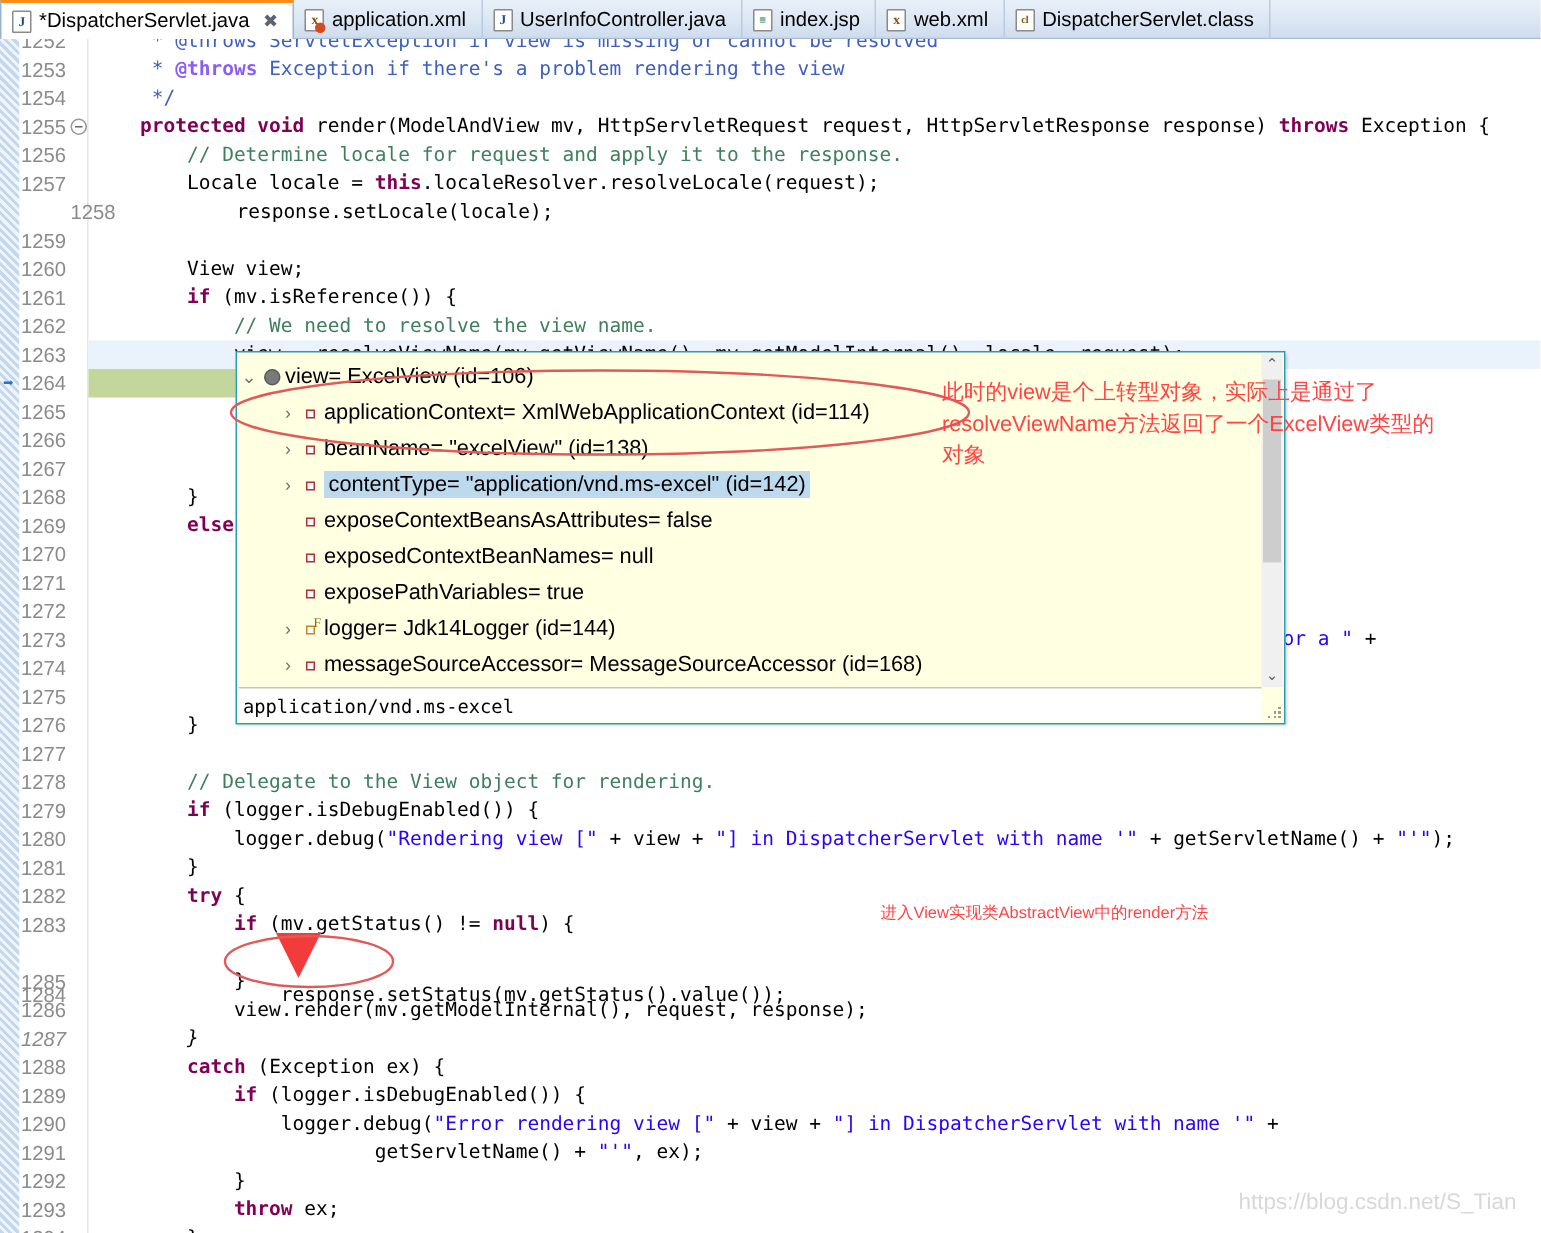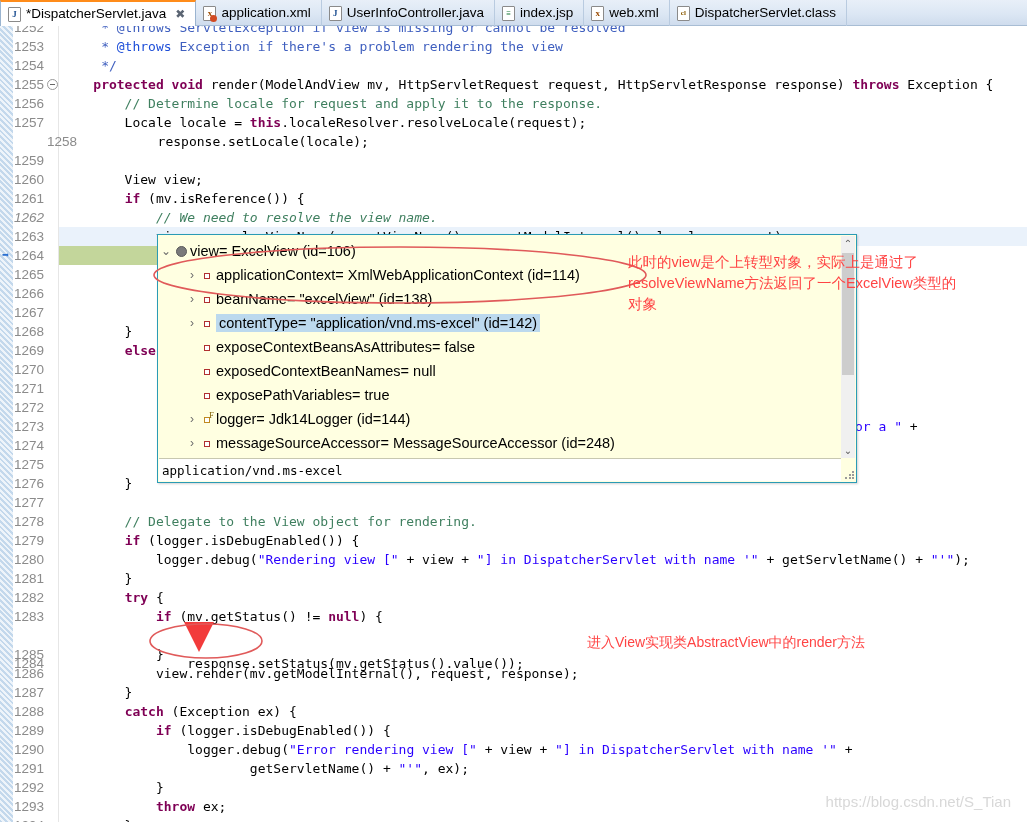--- a/index.html
+++ b/index.html
@@ -123,21 +123,21 @@
     position: absolute; left: 2px; top: 4px;
     color: #2a6fd0; font-size: 12px; line-height: 11px;
   }
   .row-hl-blue { position: absolute; left: 59px; width: 968px; height: 19px; background: #eaf2fb; }
   .row-hl-green { position: absolute; left: 59px; width: 160px; height: 19px; background: #c3d69b; }
 
   
   .kw  { color: #7f0055; font-weight: bold; }
   .cmt { color: #3f7f5f; }
   .jd  { color: #3f5fbf; }
-  .jdt { color: #1d4ed8; font-weight: normal; }
+  .jdt { color: #8b5cf6; font-weight: bold; }
   .str { color: #2a00ff; }
 
   
   #inspect-popup {
     position: absolute; left: 157px; top: 234px;
     width: 700px; height: 249px;
     background: #ffffe1;
     border: 1px solid #2a9bb5;
     box-shadow: 1px 1px 2px rgba(0,0,0,.18);
     z-index: 30;
@@ -301,21 +301,21 @@
       <div class="cl" style="top: -8px;"><span class="ln">1252</span><span class="src"><span class="jd">     * @throws ServletException if view is missing or cannot be resolved</span></span></div>
       <div class="cl" style="top: 11px;"><span class="ln">1253</span><span class="src"><span class="jd">     * </span><span class="jdt">@throws</span><span class="jd"> Exception if there's a problem rendering the view</span></span></div>
       <div class="cl" style="top: 30px;"><span class="ln">1254</span><span class="src"><span class="jd">     */</span></span></div>
       <div class="cl" style="top: 49px;"><span class="ln">1255</span><span class="fold"></span><span class="src"><span>    </span><span class="kw">protected void</span><span> render(ModelAndView mv, HttpServletRequest request, HttpServletResponse response) </span><span class="kw">throws</span><span> Exception {</span></span></div>
       <div class="cl" style="top: 68px;"><span class="ln">1256</span><span class="src"><span class="cmt">        // Determine locale for request and apply it to the response.</span></span></div>
       <div class="cl" style="top: 87px; padding-left: 44px;"><span class="ln">1257</span><span class="src"><span>        Locale locale = </span><span class="kw">this</span><span>.localeResolver.resolveLocale(request);</span></span></div>
       <div class="cl" style="top: 106px; margin-left: 33px;"><span class="ln">1258</span><span class="src"><span>        response.setLocale(locale);</span></span></div>
       <div class="cl" style="top: 125px;"><span class="ln">1259</span><span class="src"></span></div>
       <div class="cl" style="top: 144px;"><span class="ln">1260</span><span class="src"><span>        View view;</span></span></div>
       <div class="cl" style="top: 163px;"><span class="ln">1261</span><span class="src"><span>        </span><span class="kw">if</span><span> (mv.isReference()) {</span></span></div>
-      <div class="cl" style="top: 182px; font-style: italic;"><span class="ln">1262</span><span class="src"><span class="cmt">            // We need to resolve the view name.</span></span></div>
+      <div class="cl" style="top: 182px;"><span class="ln">1262</span><span class="src"><span class="cmt">            // We need to resolve the view name.</span></span></div>
       <div class="row-hl-blue" style="top: 201px;"></div>
       <div class="cl" style="top: 201px;"><span class="ln">1263</span><span class="src"><span>            view = resolveViewName(mv.getViewName(), mv.getModelInternal(), locale, request);</span></span></div>
       <div class="row-hl-green" style="top: 220px;"></div>
       <div class="cl" style="top: 220px;"><span class="dbg-arrow">➡</span><span class="ln">1264</span><span class="src"></span></div>
       <div class="cl" style="top: 239px;"><span class="ln">1265</span><span class="src"></span></div>
       <div class="cl" style="top: 258px;"><span class="ln">1266</span><span class="src"></span></div>
       <div class="cl" style="top: 277px;"><span class="ln">1267</span><span class="src"></span></div>
       <div class="cl" style="top: 296px;"><span class="ln">1268</span><span class="src"><span>        }</span></span></div>
       <div class="cl" style="top: 315px;"><span class="ln">1269</span><span class="src"><span>        </span><span class="kw">else</span></span></div>
       <div class="cl" style="top: 334px;"><span class="ln">1270</span><span class="src"></span></div>
@@ -328,21 +328,21 @@
       <div class="cl" style="top: 467px;"><span class="ln">1277</span><span class="src"></span></div>
       <div class="cl" style="top: 486px;"><span class="ln">1278</span><span class="src"><span class="cmt">        // Delegate to the View object for rendering.</span></span></div>
       <div class="cl" style="top: 505px;"><span class="ln">1279</span><span class="src"><span>        </span><span class="kw">if</span><span> (logger.isDebugEnabled()) {</span></span></div>
       <div class="cl" style="top: 524px;"><span class="ln">1280</span><span class="src"><span>            logger.debug(</span><span class="str">"Rendering view ["</span><span> + view + </span><span class="str">"] in DispatcherServlet with name '"</span><span> + getServletName() + </span><span class="str">"'"</span><span>);</span></span></div>
       <div class="cl" style="top: 543px;"><span class="ln">1281</span><span class="src"><span>        }</span></span></div>
       <div class="cl" style="top: 562px;"><span class="ln">1282</span><span class="src"><span>        </span><span class="kw">try</span><span> {</span></span></div>
       <div class="cl" style="top: 581px;"><span class="ln">1283</span><span class="src"><span>            </span><span class="kw">if</span><span> (mv.getStatus() != </span><span class="kw">null</span><span>) {</span></span></div>
       <div class="cl" style="top: 628px;"><span class="ln">1284</span><span class="src"><span>                response.setStatus(mv.getStatus().value());</span></span></div>
       <div class="cl" style="top: 619px;"><span class="ln">1285</span><span class="src"><span>            }</span></span></div>
       <div class="cl" style="top: 638px;"><span class="ln">1286</span><span class="src"><span>            view.render(mv.getModelInternal(), request, response);</span></span></div>
-      <div class="cl" style="top: 657px;"><span class="ln">1287</span><span class="src"><span>        }</span></span></div>
+      <div class="cl" style="top: 657px; font-style: italic;"><span class="ln">1287</span><span class="src"><span>        }</span></span></div>
       <div class="cl" style="top: 676px;"><span class="ln">1288</span><span class="src"><span>        </span><span class="kw">catch</span><span> (Exception ex) {</span></span></div>
       <div class="cl" style="top: 695px;"><span class="ln">1289</span><span class="src"><span>            </span><span class="kw">if</span><span> (logger.isDebugEnabled()) {</span></span></div>
       <div class="cl" style="top: 714px;"><span class="ln">1290</span><span class="src"><span>                logger.debug(</span><span class="str">"Error rendering view ["</span><span> + view + </span><span class="str">"] in DispatcherServlet with name '"</span><span> +</span></span></div>
       <div class="cl" style="top: 733px; padding-left: 20px;"><span class="ln">1291</span><span class="src"><span>                        getServletName() + </span><span class="str">"'"</span><span>, ex);</span></span></div>
       <div class="cl" style="top: 752px;"><span class="ln">1292</span><span class="src"><span>            }</span></span></div>
       <div class="cl" style="top: 771px;"><span class="ln">1293</span><span class="src"><span>            </span><span class="kw">throw</span><span> ex;</span></span></div>
       <div class="cl" style="top: 790px;"><span class="ln">1294</span><span class="src"><span>        }</span></span></div>
     </div>
   <div id="hidden-code">
       <div class="cl" style="top: 391px;"><span class="src" style="left: 855px;"><span class="str">or a "</span><span> +</span></span></div>
@@ -414,40 +414,40 @@
           <span class="sq"></span>
         </span>
         <span class="tlabel">logger= Jdk14Logger  (id=144)</span>
       </div>
       <div class="tnode" style="top: 196px;">
         <span style="width: 26px; flex: 0 0 26px;"></span>
         <span class="tw">›</span>
         <span class="tvicon field">
           <span class="sq"></span>
         </span>
-        <span class="tlabel">messageSourceAccessor= MessageSourceAccessor  (id=248)</span>
+        <span class="tlabel">messageSourceAccessor= MessageSourceAccessor  (id=168)</span>
       </div>
       <div class="tnode" style="top: 220px; opacity: 0.55;">
         <span style="width: 26px; flex: 0 0 26px;"></span>
         <span class="tw"></span>
       </div>
     </div>
   <div id="pop-scroll">
     <div class="arr up">⌃</div>
     <div class="thumb"></div>
     <div class="arr dn">⌄</div>
   </div>
   <div id="detail-strip">application/vnd.ms-excel</div>
   <div id="pop-resizer"></div>
 </div>
 
 <div class="ann-note" id="note-top" style="left:628px; top:252px;">此时的view是个上转型对象，实际上是通过了
 resolveViewName方法返回了一个ExcelView类型的
 对象</div>
-<div class="ann-note" id="note-render" style="left:587px; top:632px; font-size:14px;">进入View实现类AbstractView中的render方法</div>
+<div class="ann-note" id="note-render" style="left:587px; top:599px; font-size:11px;">进入View实现类AbstractView中的render方法</div>
 
 <svg id="ann-svg">
 
   <defs>
     <linearGradient id="g1" x1="0" y1="0" x2="0" y2="1">
       <stop offset="0%" stop-color="#f23b3b"></stop>
       <stop offset="100%" stop-color="#f04a4a"></stop>
     </linearGradient>
   </defs>
   <g>

